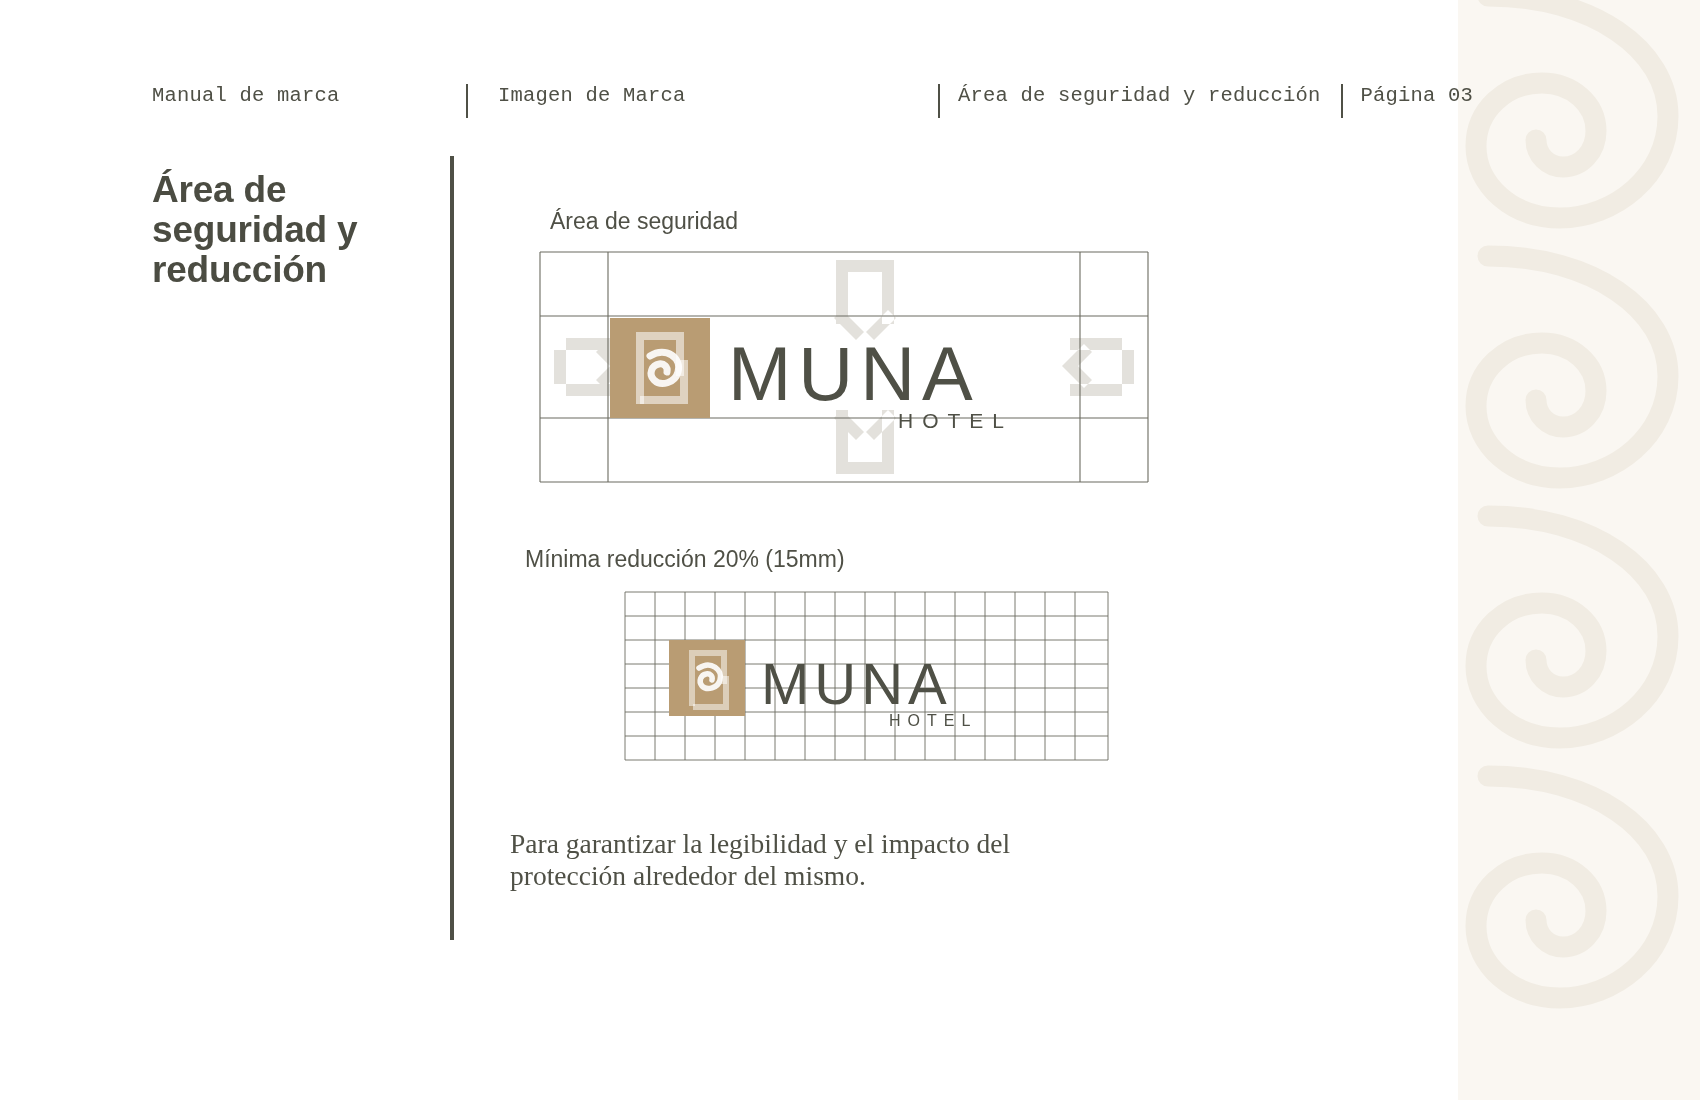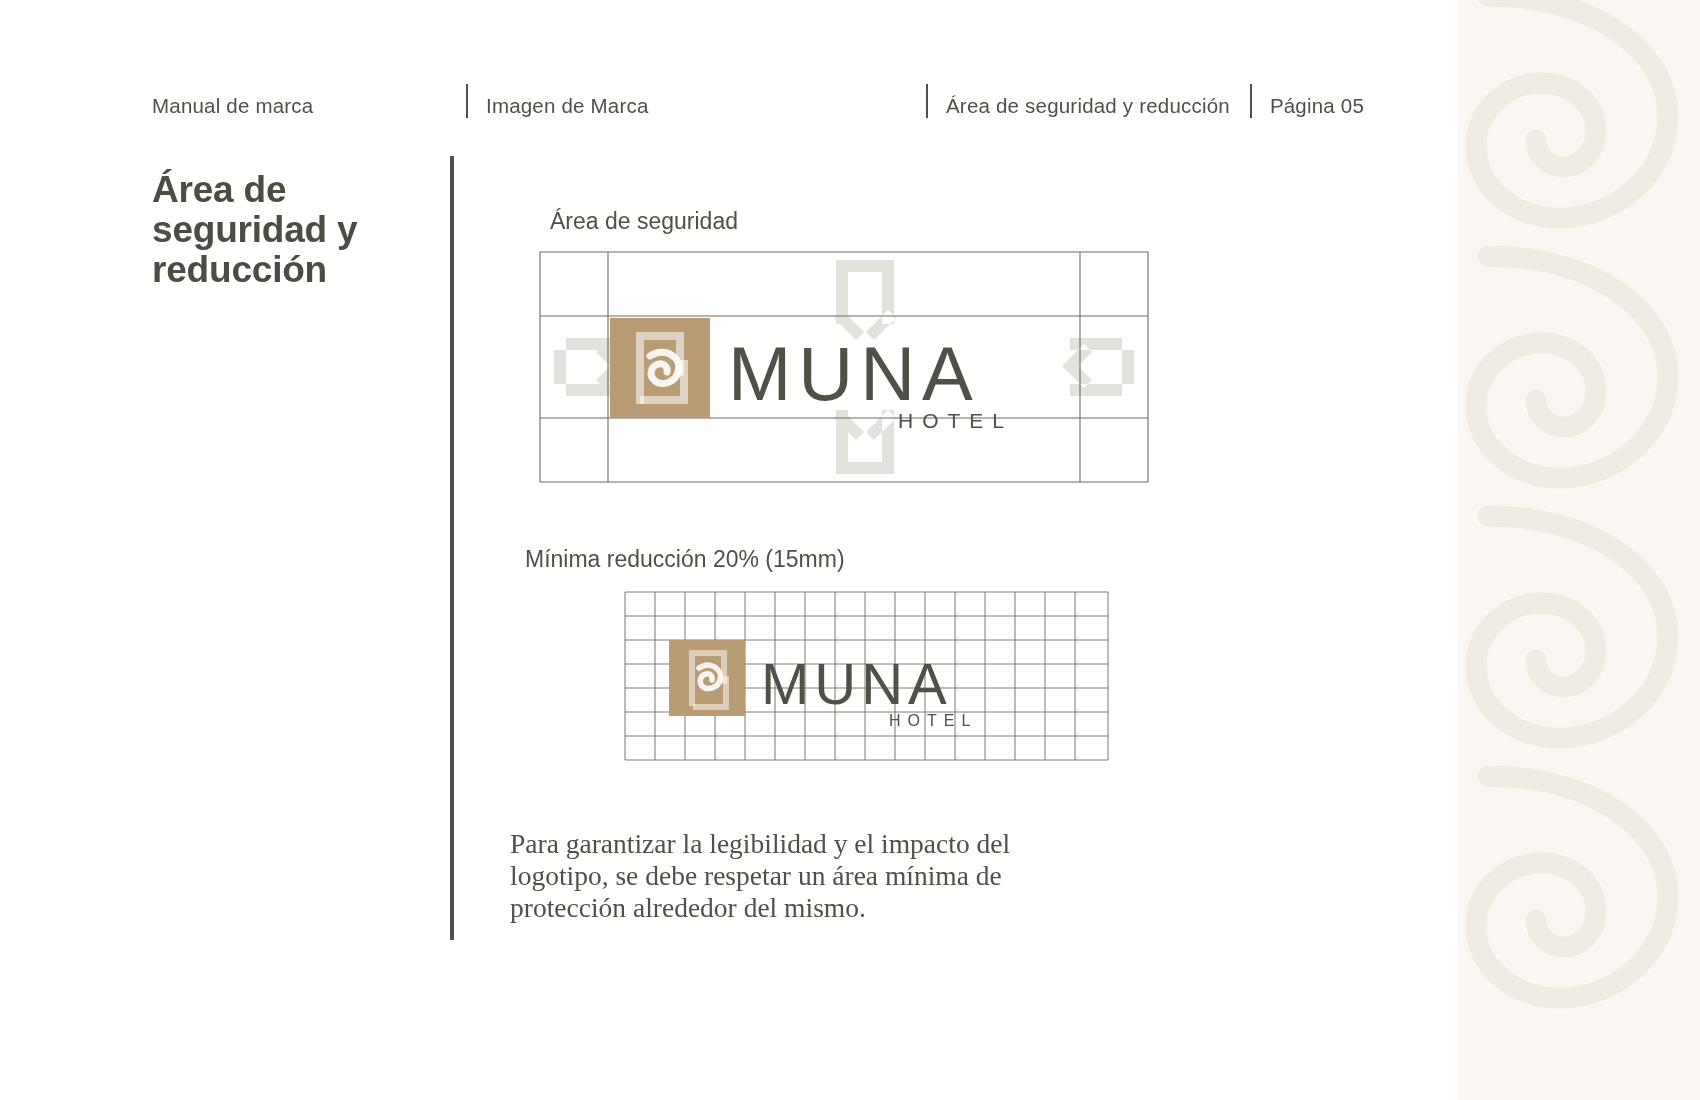--- a/index.html
+++ b/index.html
@@ -29,36 +29,37 @@
     width: 300px; height: 300px;
     opacity: 1;
   }
   .band-motif svg { display: block; }
 
   
   .header {
     position: absolute;
     top: 84px; left: 152px;
     display: flex;
-    align-items: flex-end;
+    align-items: flex-start;
     height: 34px;
     color: #4a4a42;
     font-size: 20.5px;
     letter-spacing: 0.2px;
     white-space: nowrap;
+    font-family: Liberation Mono, monospace;
   }
   .header .h-item { color: #4f5046; }
   .hdr-1 { width: 314px; }
   .hdr-div {
     display: inline-block;
     width: 2px; height: 34px;
     background: #4f5046;
     margin-right: 18px;
   }
-  .hdr-2 { width: 440px; }
+  .hdr-2 { width: 440px; margin-left: 12px; }
   .hdr-3 { margin-right: 20px; }
   .hdr-div2 {
     display: inline-block;
     width: 2px; height: 34px;
     background: #4f5046;
     margin-right: 18px;
   }
 
   
   .title {
@@ -146,21 +147,21 @@
     </div>
   </div>
 
   <div class="header">
     <span class="h-item hdr-1">Manual de marca</span>
     <span class="hdr-div"></span>
     <span class="h-item hdr-2">Imagen de Marca</span>
     <span class="hdr-div2"></span>
     <span class="h-item hdr-3">Área de seguridad y reducción</span>
     <span class="hdr-div2"></span>
-    <span class="h-item">Página 05</span>
+    <span class="h-item">Página 03</span>
   </div>
 
   <div class="title">Área de seguridad y reducción</div>
 
   <div class="vrule"></div>
 
   <div class="label-safe">Área de seguridad</div>
   <div class="label-min">Mínima reducción 20% (15mm)</div>
 
   <div class="diagram-safe">
@@ -237,17 +238,16 @@
         <path d="M74 76 c12 -8, 24 2, 21 12 c-2 8, -13 11, -18 6 c-4 -5, -1 -11, 4 -12 c4 -1, 7 2, 6 6" fill="none" stroke="#ffffff" stroke-width="5.5" stroke-linecap="round" opacity="0.9"></path>
       </g>
 
       <text x="136" y="112" font-family="'Liberation Sans', sans-serif" font-size="58" letter-spacing="5" fill="#4f5046">MUNA</text>
       <text x="264" y="134" font-family="'Liberation Sans', sans-serif" font-size="16" letter-spacing="7" fill="#4f5046">HOTEL</text>
     </svg>
   </div>
 
   <div class="paragraph">
     <span>Para  garantizar  la  legibilidad  y  el  impacto  del</span>
-    <span>logotipo,  se  debe  respetar  un  área  mínima  de</span>
     <span>protección alrededor del mismo.</span>
   </div>
 
 </div>
 
 </body></html>

